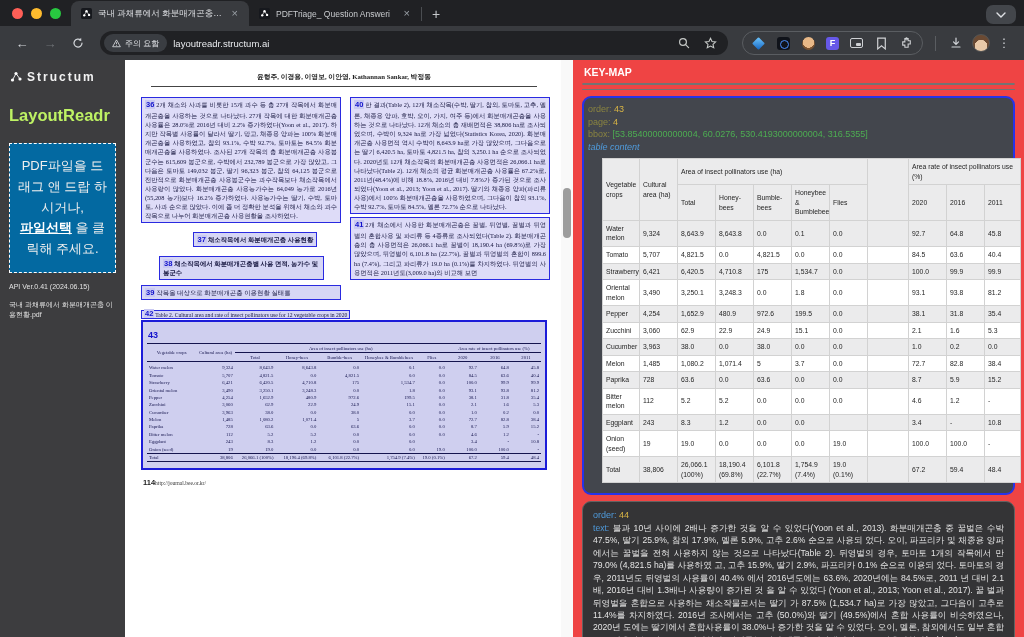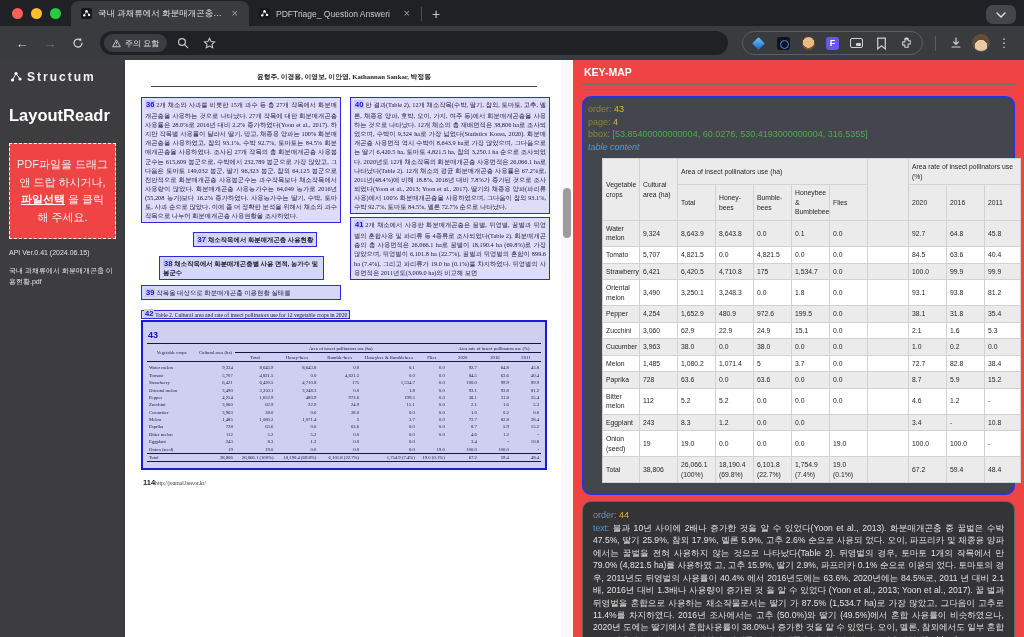--- a/index.html
+++ b/index.html
@@ -38,22 +38,22 @@
   .pip:after{content:"";position:absolute;right:1px;bottom:1px;width:5px;height:3.5px;background:#cfd1d4;border-radius:1px;}
   .tb-sep{width:1px;height:15px;background:#5a5d61;margin:0 4px;}
   .avatar{width:18px;height:18px;border-radius:50%;background:radial-gradient(circle at 50% 70%,#e9c9a8 45%,#6b4a33 46%);border:1px solid #555;}
   .kebab{color:#d2d5d9;font-size:12px;letter-spacing:0;padding:0 4px;}
   
   .content{flex:1;display:flex;background:#2c2d30;overflow:hidden;}
   
   .sidebar{width:125px;background:#3d3d3f;color:#fff;padding:10px 9px;flex:none;}
   .brand{display:flex;align-items:center;gap:4px;margin-bottom:22px;}
   .brand-text{font-size:12px;font-weight:bold;letter-spacing:2px;color:#f2f2f2;}
-  .appname{font-size:16.5px;font-weight:bold;margin-bottom:18px;color:#ffffff;}
-  .dropzone{background:#ef4444;border:1.5px dashed #fff;padding:12px 6px;text-align:center;font-size:11px;line-height:1.6;color:#eee;margin-bottom:10px;}
+  .appname{font-size:16.5px;font-weight:bold;margin-bottom:18px;color:#bef264;}
+  .dropzone{background:#0369a1;border:1.5px dashed #fff;padding:12px 6px;text-align:center;font-size:13px;line-height:1.6;color:#eee;margin-bottom:10px;}
   .droplink{text-decoration:underline;color:#fff;font-weight:bold;}
   .apiver{font-size:7px;color:#e3e3e3;margin-bottom:10px;}
   .filename{font-size:7px;color:#e3e3e3;line-height:1.5;word-break:break-all;}
   
   .viewer{width:448px;background:#525659;position:relative;flex:none;display:flex;}
   .page{width:436px;background:#fff;height:100%;padding:10px 14px 0 16px;overflow:hidden;}
   .vscroll{width:12px;background:#f9f9f9;position:relative;}
   .vthumb{position:absolute;left:2px;top:128px;width:8px;height:50px;border-radius:4px;background:#9d9d9d;}
   .authors{font-family:"Liberation Serif",serif;font-size:6.8px;font-weight:bold;text-align:center;color:#222;padding-bottom:4px;border-bottom:0.8px solid #444;margin:2px 10px 10px 10px;}
   .cols{display:flex;gap:9px;}
@@ -152,20 +152,21 @@
     </div>
     <div class="omnibox">
       <div class="chip">
         <svg class="ico" width="9" height="9" viewBox="0 0 10 10">
             <path d="M5 1 9.3 8.6H0.7z" fill="none" stroke="#dfe1e5" stroke-width="0.9"></path>
             <path d="M5 3.6v2.2" stroke="#dfe1e5" stroke-width="0.9"></path>
             <circle cx="5" cy="7.2" r="0.55" fill="#dfe1e5"></circle>
           </svg>
         <span>주의 요함</span>
       </div>
+      <span class="url">layoutreadr.structum.ai</span>
       <span class="obx-ico">
         <svg class="ico" width="12" height="12" viewBox="0 0 12 12">
             <circle cx="5" cy="5" r="3.4" stroke="#c4c7c5" stroke-width="1.2" fill="none"></circle>
             <path d="M7.6 7.6l3 3" stroke="#c4c7c5" stroke-width="1.2" stroke-linecap="round"></path>
           </svg>
       </span>
       <span class="obx-ico">
         <svg class="ico" width="13" height="13" viewBox="0 0 12 12">
             <path d="M6 1.2 7.4 4.2 10.7 4.6 8.3 6.8 9 10 6 8.4 3 10 3.7 6.8 1.3 4.6 4.6 4.2z" fill="none" stroke="#c4c7c5" stroke-width="1"></path>
           </svg>

